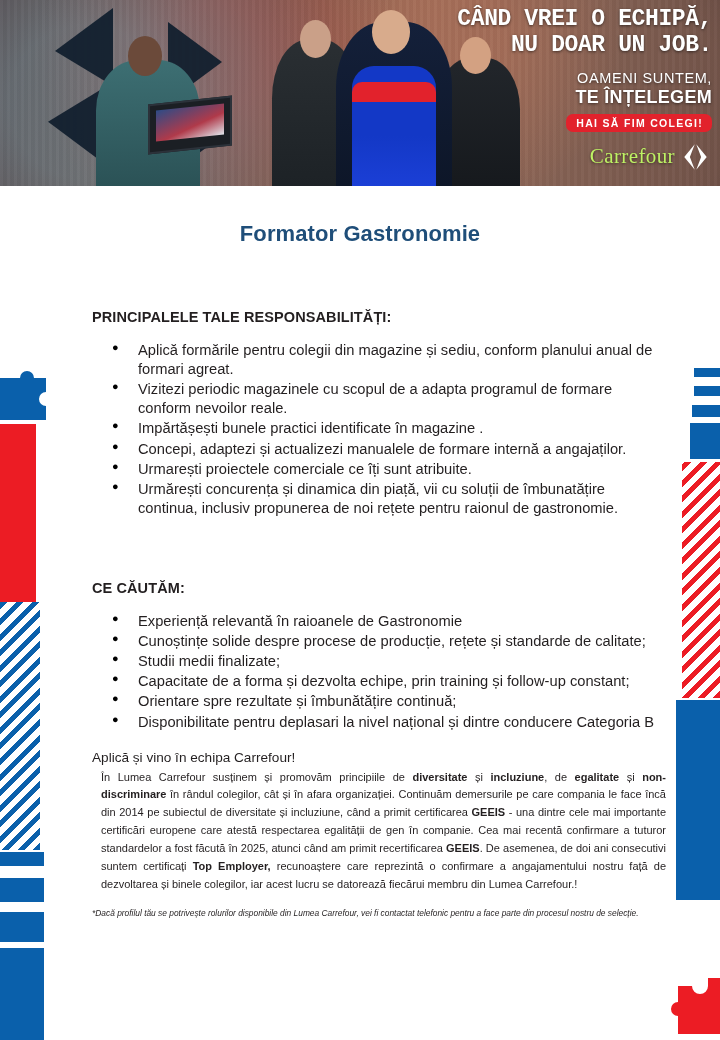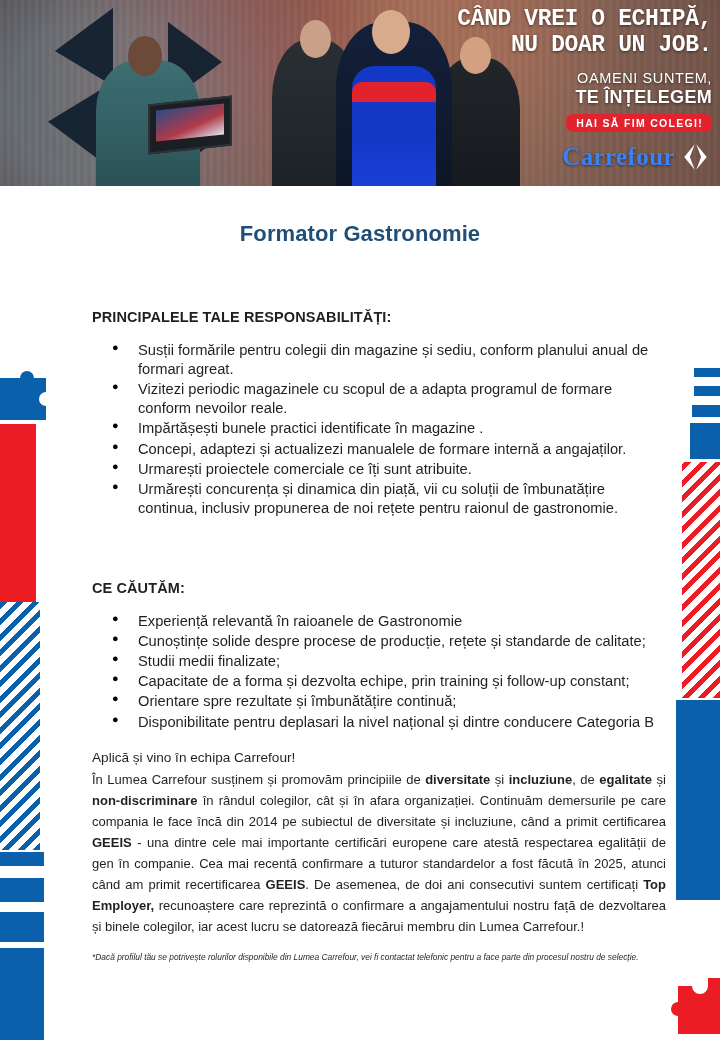--- a/index.html
+++ b/index.html
@@ -129,24 +129,24 @@
   }
   .brand {
     margin-top: 10px;
     display: flex;
     align-items: center;
     justify-content: flex-end;
     gap: 7px;
   }
   .brand-word {
     font-family: "Liberation Serif", serif;
-    font-size: 25px;
-    font-weight: 700;
+    font-size: 21px;
+    font-weight: 400;
     letter-spacing: .4px;
-    color: #3b82f6;
+    color: #bef264;
   }
   .brand-mark {
     position: relative;
     width: 30px; height: 30px;
     display: inline-block;
   }
   .brand-mark svg { display:block; }
 
   
   .page-title {
@@ -195,22 +195,22 @@
     color: #000000;
   }
 
   .apply-line {
     margin: 18px 0 0 0;
     font-size: 13.6px;
     color: #231f20;
   }
 
   .legal {
-    margin: 4px 0 0 0;
-    font-size: 13px;
+    margin: 4px 0 0 9px;
+    font-size: 11px;
     line-height: 1.62;
     color: #231f20;
     text-align: justify;
   }
   .legal b { font-weight: 700; }
 
   .legal-note {
     margin: 14px 0 0 0;
     font-size: 8.4px;
     line-height: 1.6;
@@ -328,21 +328,21 @@
     <path d="M52 0 L52 56 L10 56 L10 38 A7 7 0 1 1 10 24 L10 8 L24 8 A8 8 0 1 0 40 8 L40 0 Z" fill="#ec1c24"></path>
   </svg>
 </div>
 
 <h1 class="page-title">Formator Gastronomie</h1>
 
 <div class="content">
 
   <h2 class="section-head">PRINCIPALELE TALE RESPONSABILITĂȚI:</h2>
   <ul class="bullets">
-      <li>Susții formările pentru colegii din magazine și sediu, conform planului anual de formari agreat.</li>
+      <li>Aplică formările pentru colegii din magazine și sediu, conform planului anual de formari agreat.</li>
       <li>Vizitezi periodic magazinele cu scopul de a adapta programul de formare conform nevoilor reale.</li>
       <li>Impărtășești bunele practici identificate în magazine .</li>
       <li>Concepi, adaptezi și actualizezi manualele de formare internă a angajaților.</li>
       <li>Urmarești proiectele comerciale ce îți sunt atribuite.</li>
       <li>Urmărești concurența și dinamica din piață, vii cu soluții de îmbunatățire continua, inclusiv propunerea de noi rețete pentru raionul de gastronomie.</li>
     </ul>
 
   <h2 class="section-head second">CE CĂUTĂM:</h2>
   <ul class="bullets">
       <li>Experiență relevantă în raioanele de Gastronomie</li>

